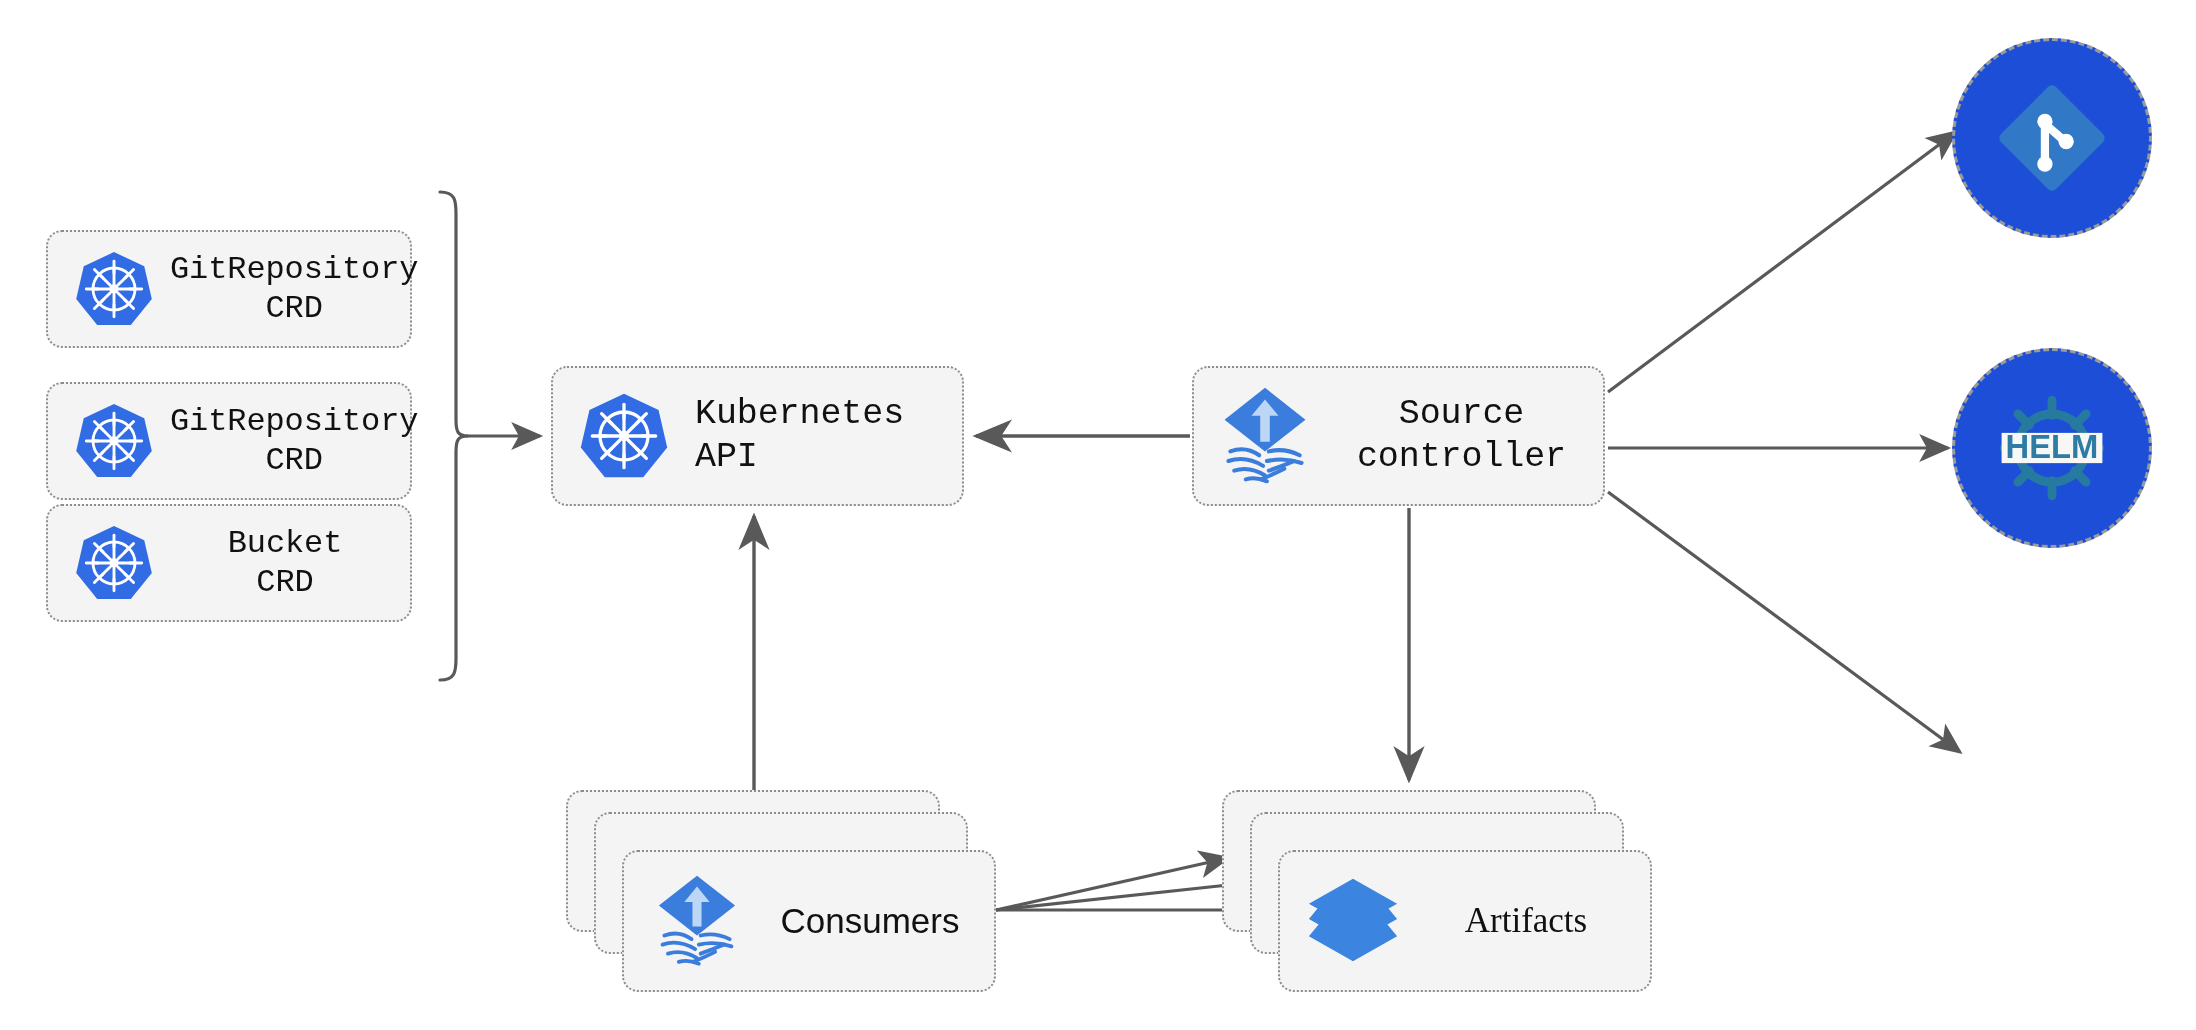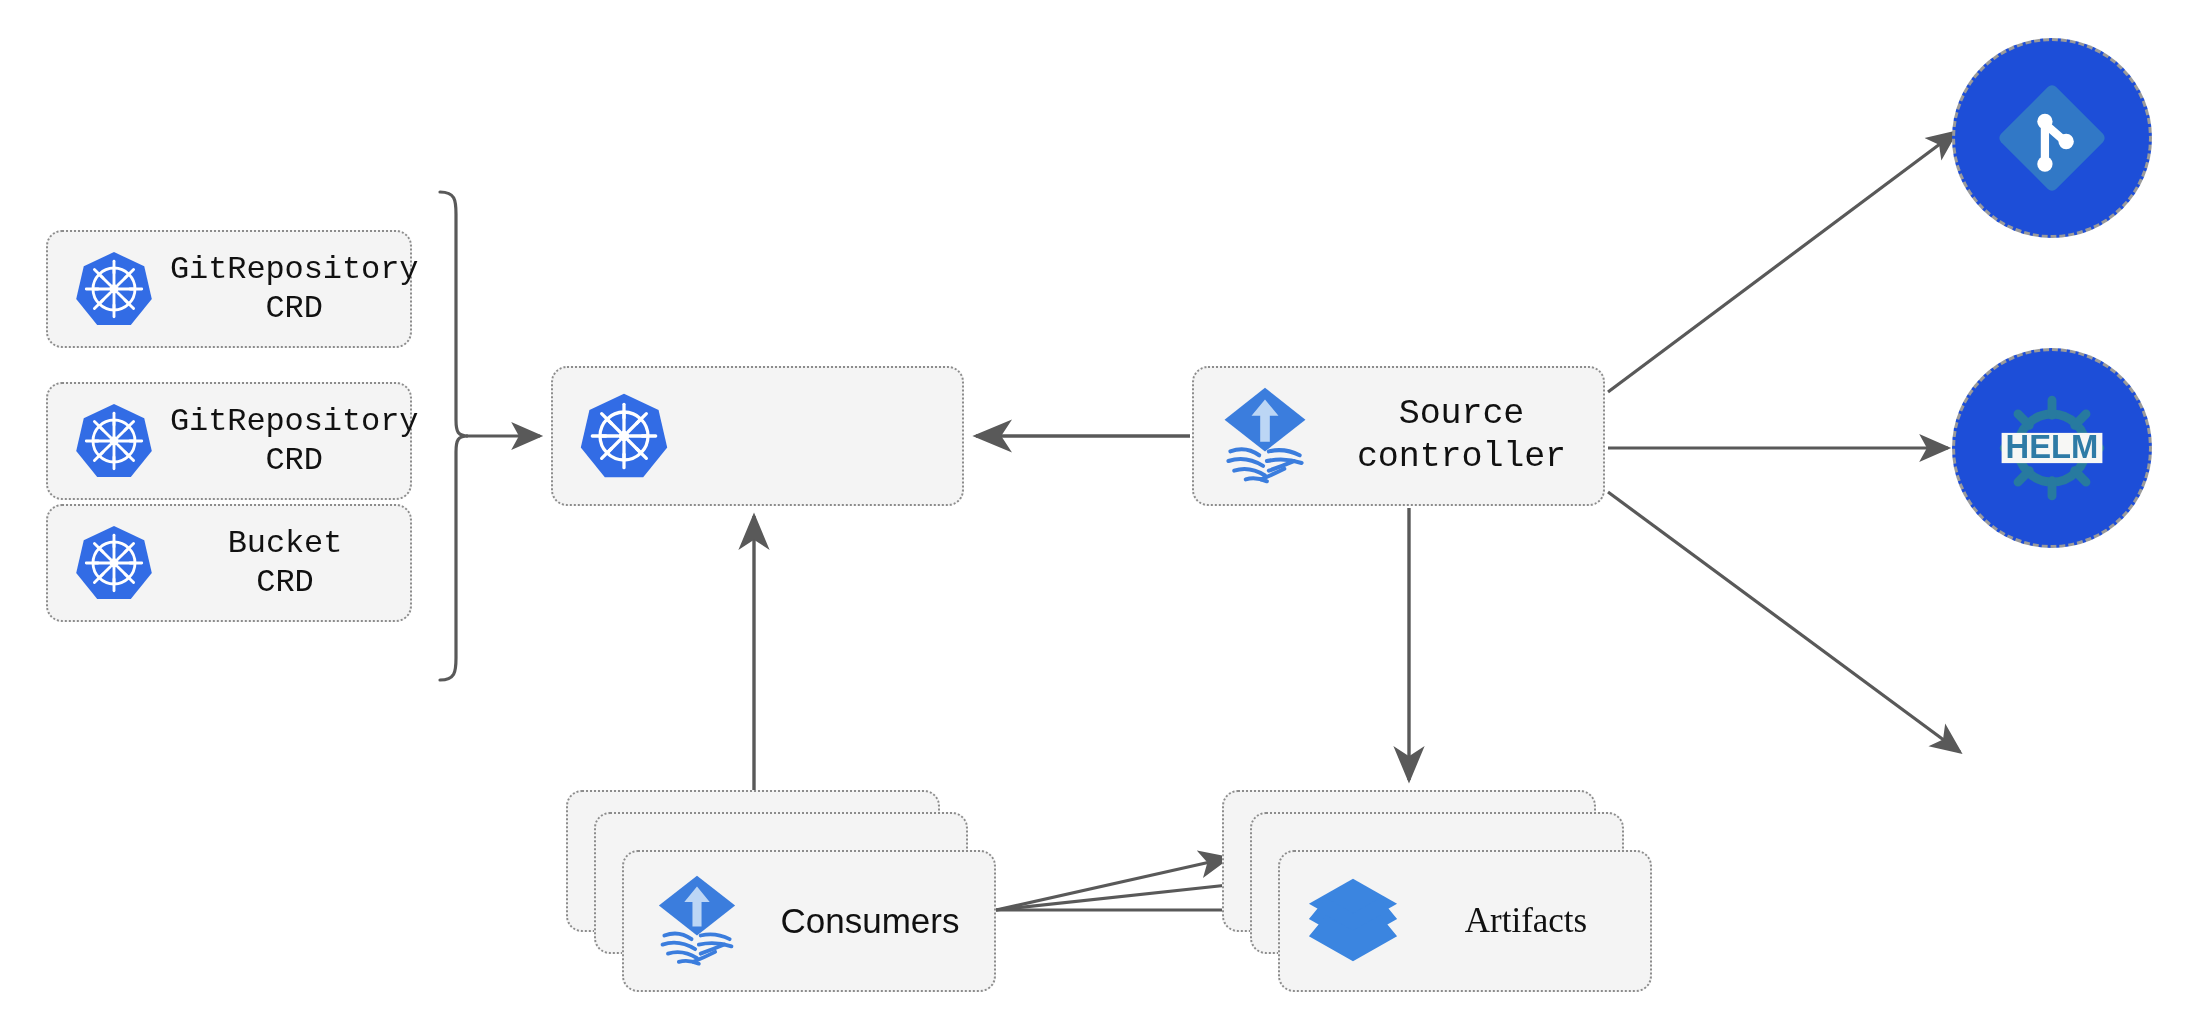--- a/index.html
+++ b/index.html
@@ -315,20 +315,21 @@
           <line x1="50" y1="56" x2="50" y2="73"></line>
           <line x1="27" y1="50" x2="44" y2="50"></line>
           <line x1="56" y1="50" x2="73" y2="50"></line>
           <line x1="33.8" y1="33.8" x2="45.6" y2="45.6"></line>
           <line x1="54.4" y1="54.4" x2="66.2" y2="66.2"></line>
           <line x1="66.2" y1="33.8" x2="54.4" y2="45.6"></line>
           <line x1="45.6" y1="54.4" x2="33.8" y2="66.2"></line>
         </g>
       </svg>
     </span>
+    <span class="label">Kubernetes API</span>
   </div>
 
   <div class="node" id="source-controller">
     <span class="icon-slot">
       <svg width="98" height="104" viewBox="0 0 100 108">
         <path d="M50 4 L92 37 L50 70 L8 37 Z" fill="#3b7ddd"></path>
         <path d="M50 16 L64 33 L55 33 L55 60 L45 60 L45 33 L36 33 Z" fill="#bcd6f5"></path>
         <g fill="#3b7ddd">
           <path d="M8 72 L50 39 L92 72 L50 105 Z" fill="none"></path>
           <g stroke="#3b7ddd" stroke-width="4.2" stroke-linecap="round" fill="none">

